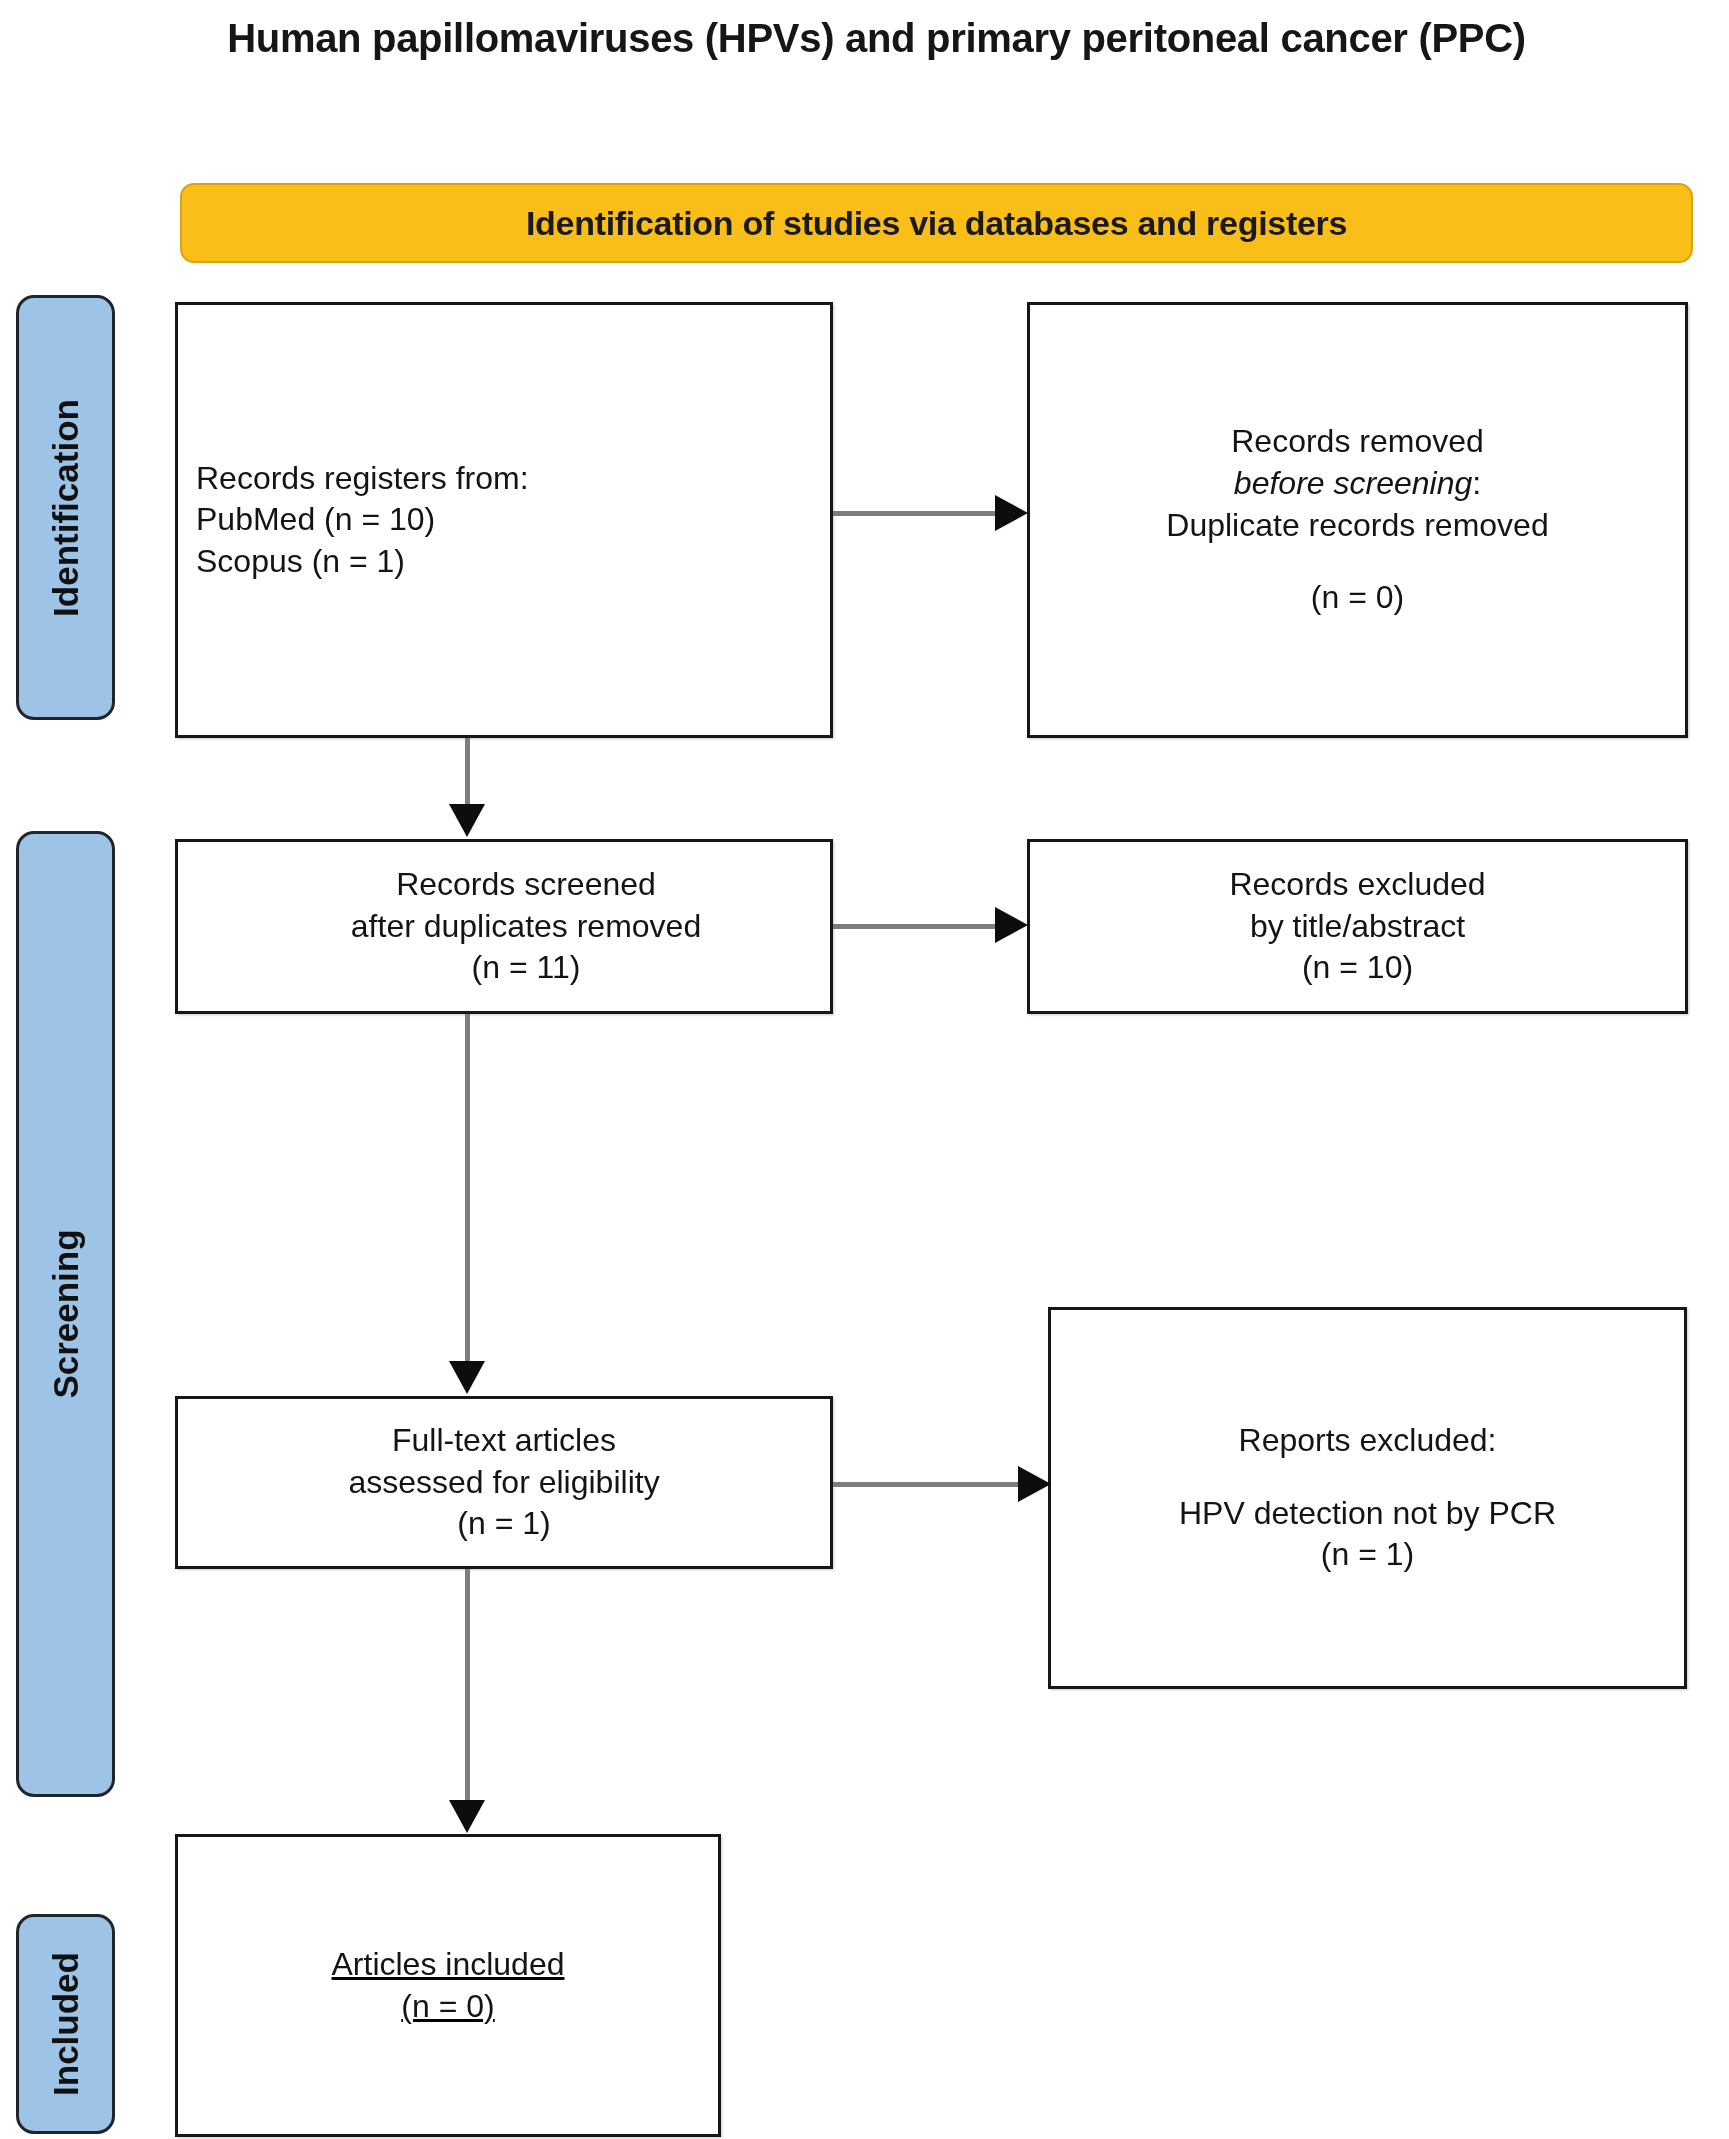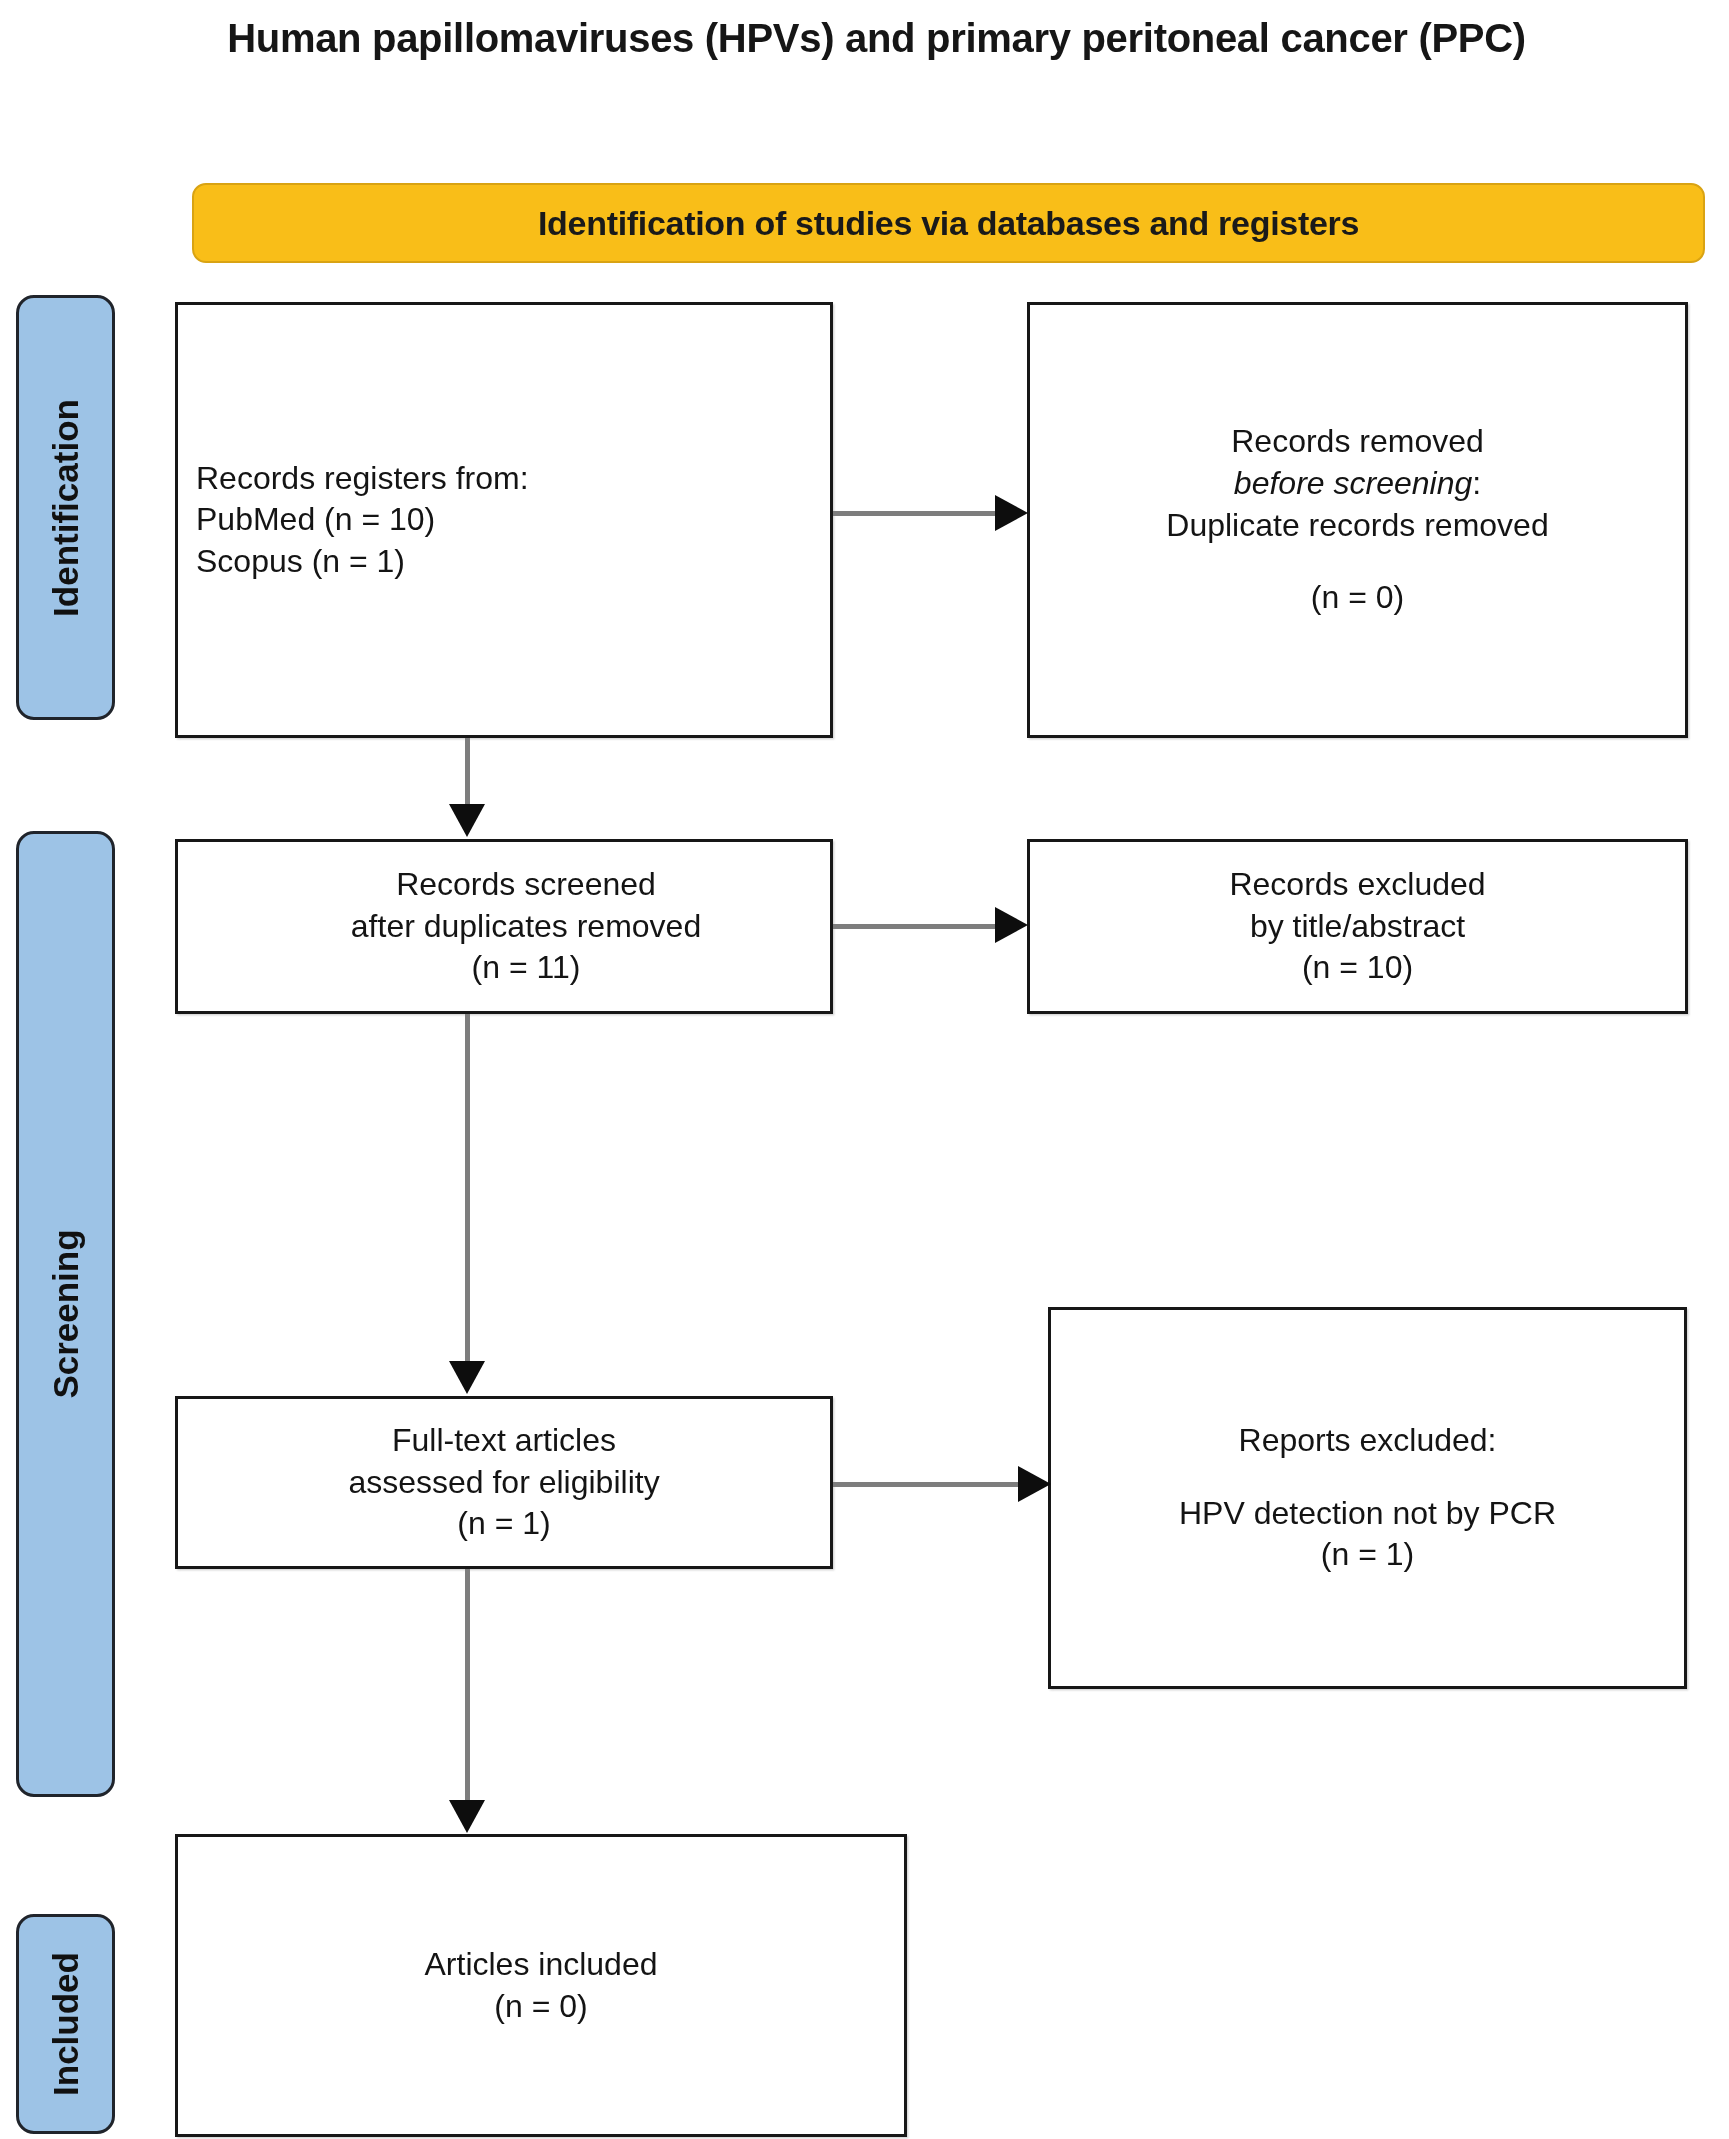--- a/index.html
+++ b/index.html
@@ -41,21 +41,20 @@
     top: 183px;
     width: 1513px;
     height: 80px;
     background: #F9BE18;
     border: 2.7px solid #D9A313;
     border-radius: 14px;
     box-sizing: border-box;
     display: flex;
     align-items: center;
     justify-content: center;
-    margin-left: 12px;
   }
   .banner-label {
     font-size: 34px;
     font-weight: bold;
     color: #1a1a1a;
     letter-spacing: -0.3px;
   }
 
   
   .stage-pill {
@@ -105,21 +104,21 @@
   .box-text .em { font-style: italic; }
   .box-text .spacer { display: block; height: 31px; }
 
   
   #box-identified      { left: 175px;  top: 302px;  width: 658px; height: 436px; }
   #box-removed         { left: 1027px; top: 302px;  width: 661px; height: 436px; }
   #box-screened        { left: 175px;  top: 839px; width: 658px; height: 175px; padding-left: 44px; }
   #box-excluded-ta     { left: 1027px; top: 839px; width: 661px; height: 175px; }
   #box-fulltext        { left: 175px;  top: 1396px; width: 658px; height: 173px; }
   #box-reports-excl    { left: 1048px; top: 1307px; width: 639px; height: 382px; }
-  #box-included        { left: 175px;  top: 1834px; width: 732px; height: 303px; }
+  #box-included        { left: 175px;  top: 1834px; width: 546px; height: 303px; text-decoration: underline; }
 
   
   .conn-line {
     position: absolute;
     background: #7D7D7D;
   }
   .conn-v { width: 4.8px; }
   .conn-h { height: 4.8px; }
 
   .arrow-down {

